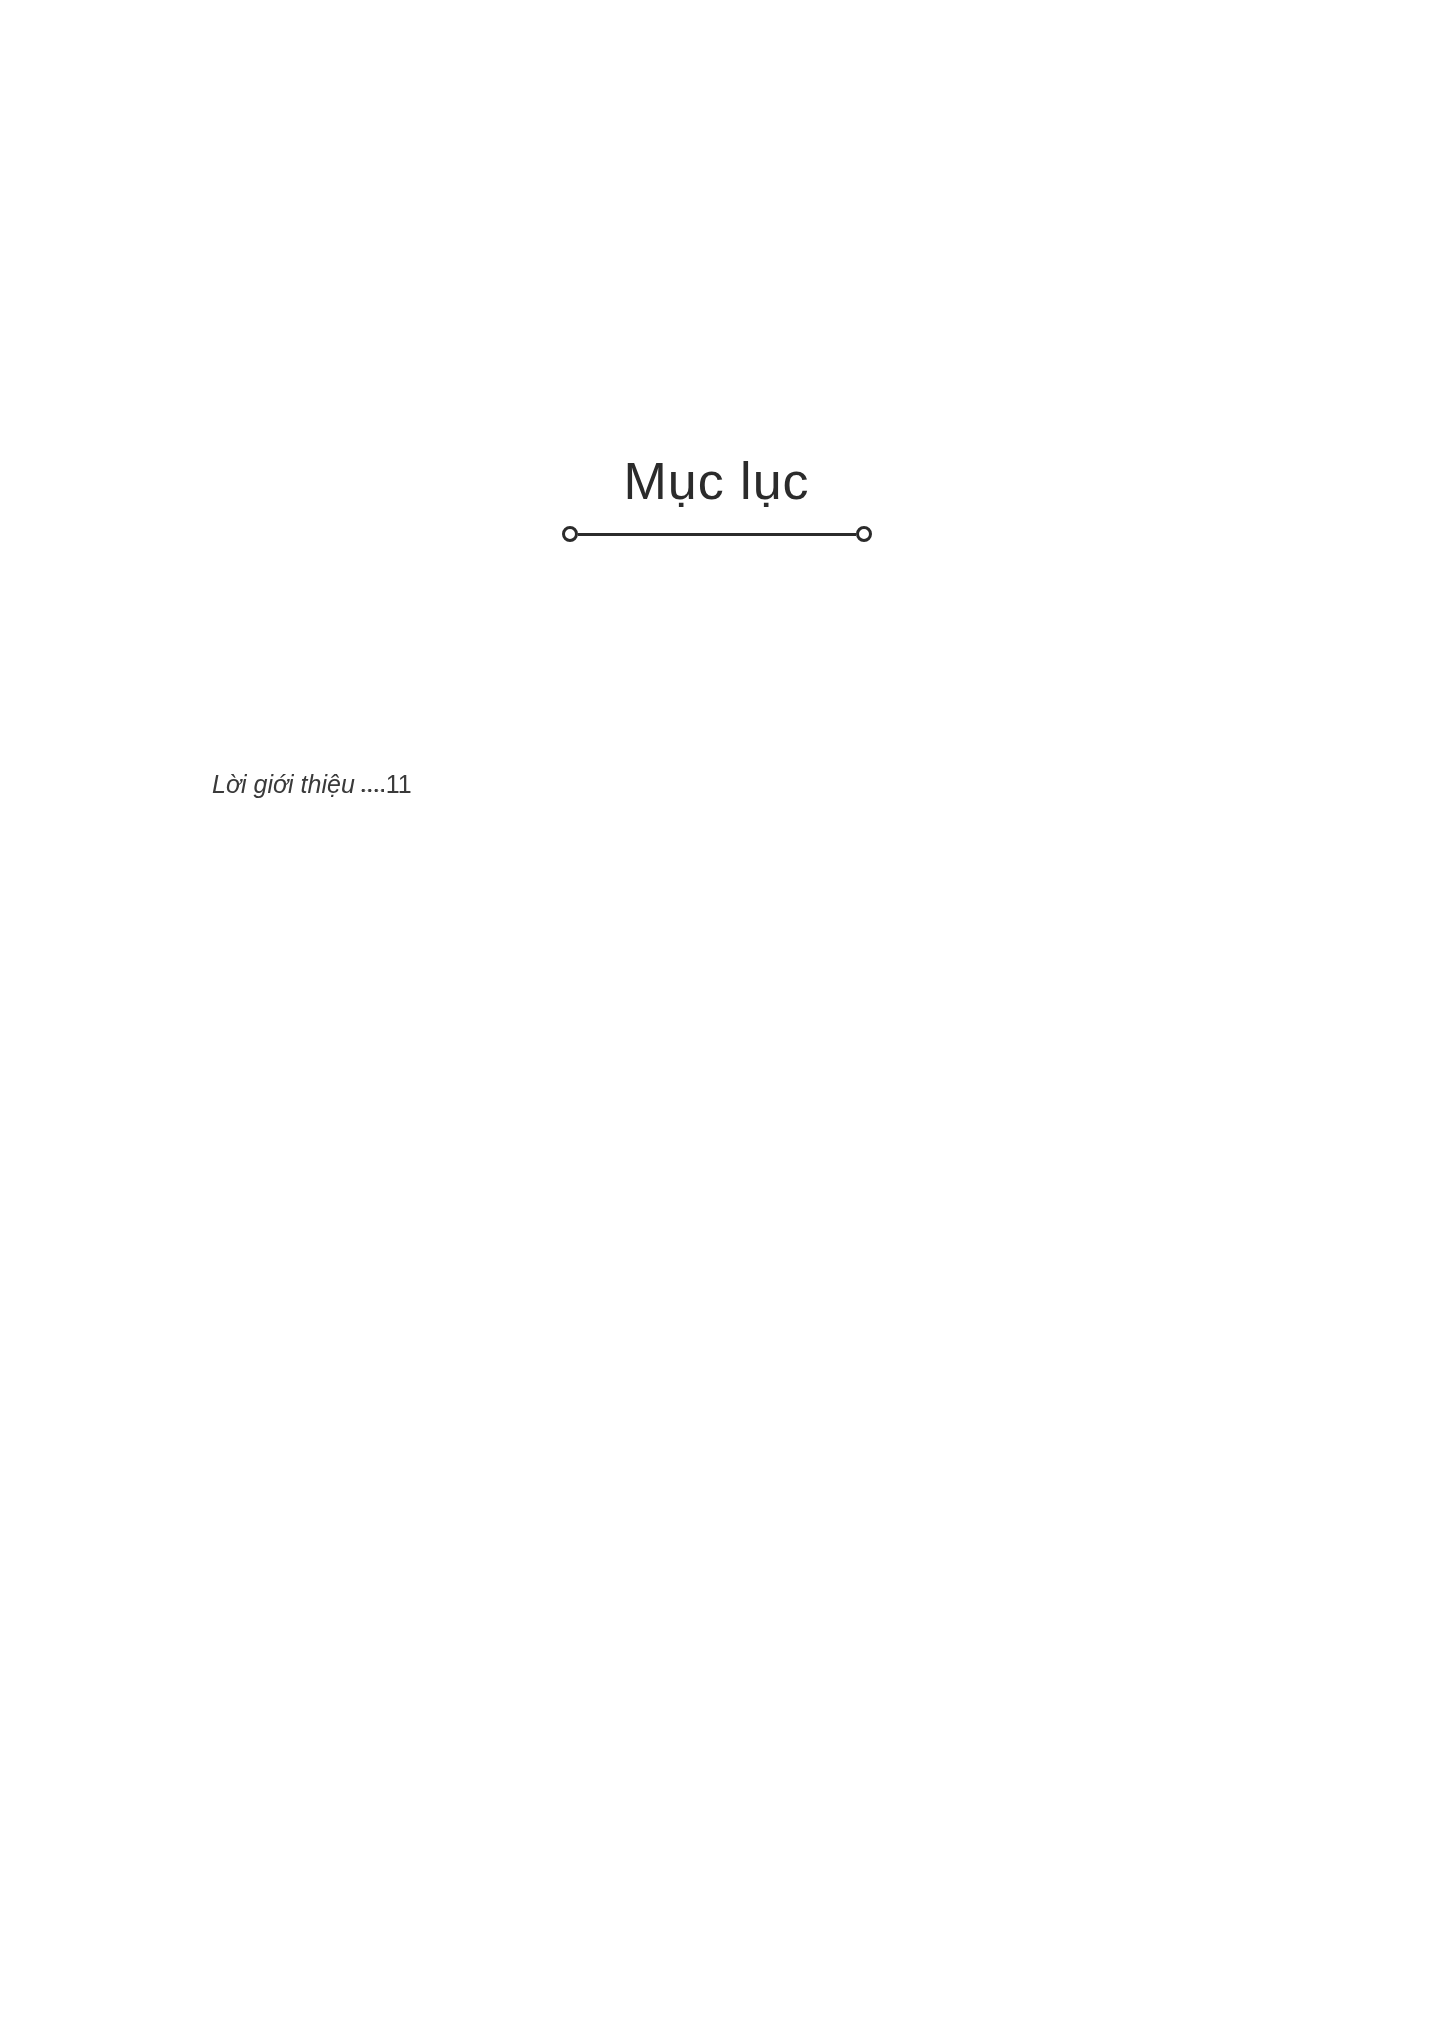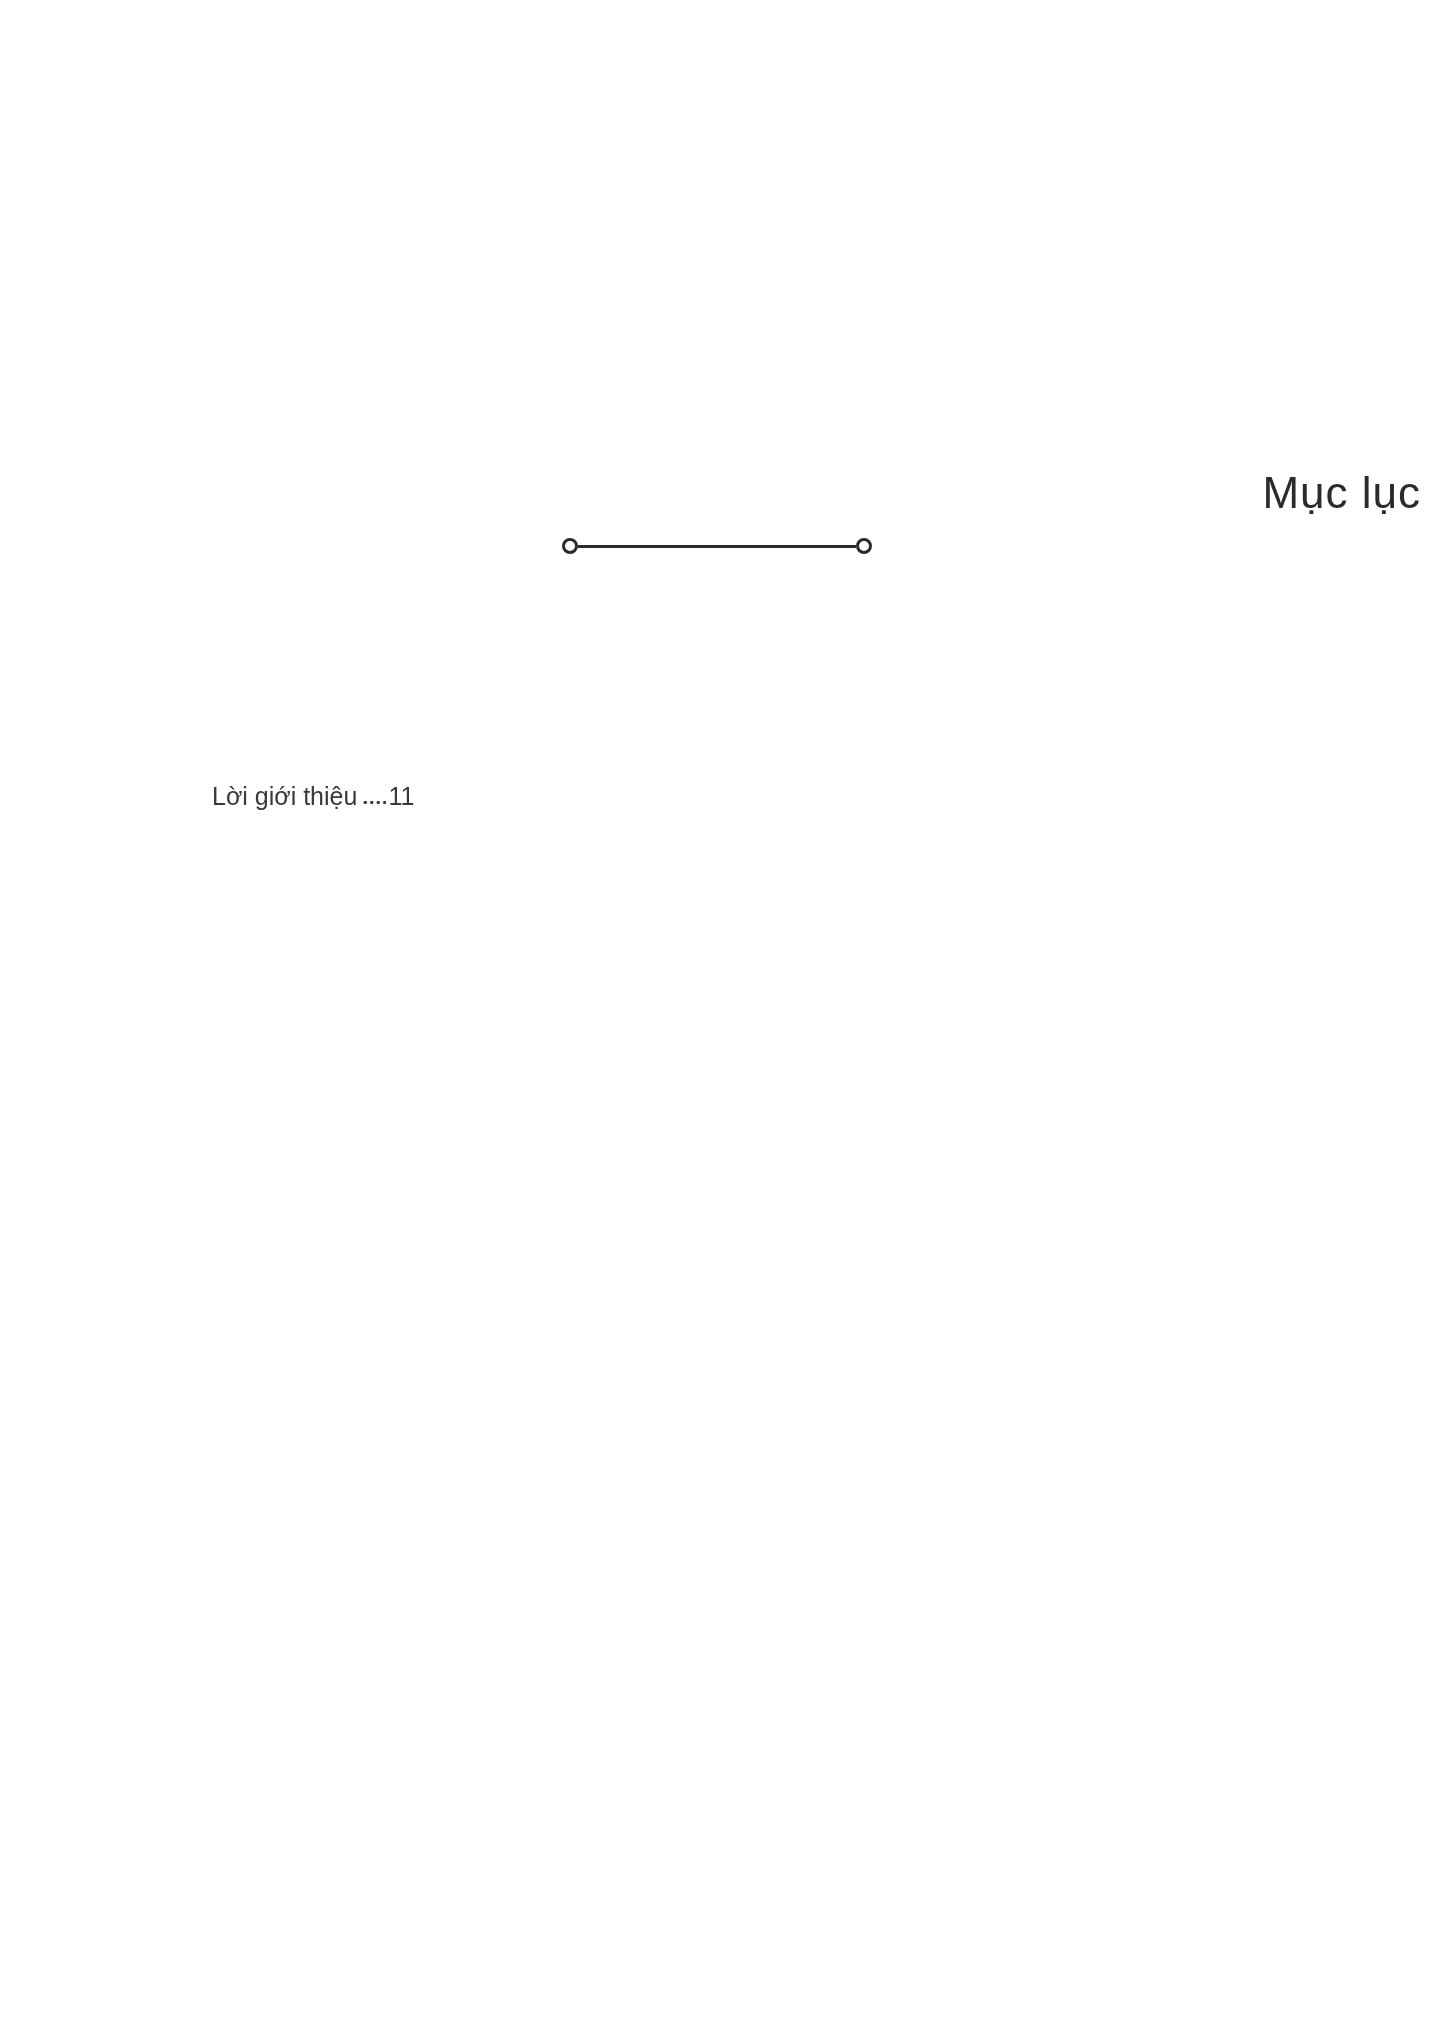--- a/index.html
+++ b/index.html
@@ -10,24 +10,24 @@
   .page {
     position: relative;
     width: 1433px;
     height: 2024px;
     margin: 0 auto;
     background: #ffffff;
     font-family: "Liberation Sans", "DejaVu Sans", sans-serif;
     overflow: hidden;
   }
   .page-title {
-    margin: 12px;
+    margin: 0;
     padding-top: 452px;
-    text-align: right;
-    font-size: 44px;
+    text-align: center;
+    font-size: 52px;
     line-height: 58px;
     font-weight: 300;
     letter-spacing: 1px;
     color: #2b2b2b;
   }
   .divider {
     display: flex;
     align-items: center;
     width: 310px;
     margin: 16px auto 0 auto;
@@ -59,20 +59,21 @@
     flex: 1 1 auto;
     min-width: 0;
   }
   .line {
     display: flex;
     align-items: baseline;
   }
   .line .text {
     flex: 0 1 auto;
     white-space: nowrap;
+    font-style: italic;
   }
   .line .dots {
     flex: 1 0 24px;
     height: 5px;
     margin: 0 2px 0 5px;
     background-image: radial-gradient(circle, #3c3c3c 1.6px, transparent 2.0px);
     background-size: 6.5px 5px;
     background-repeat: repeat-x;
     background-position: left bottom;
   }

